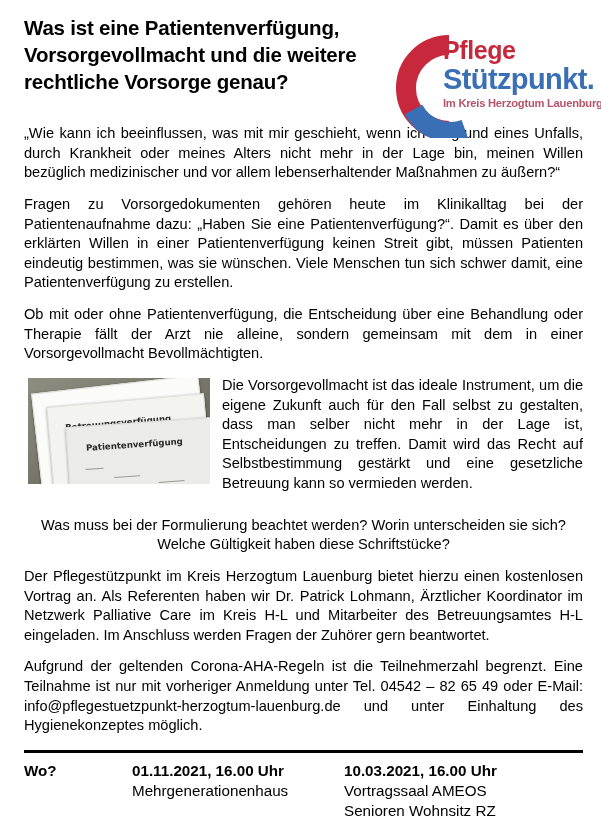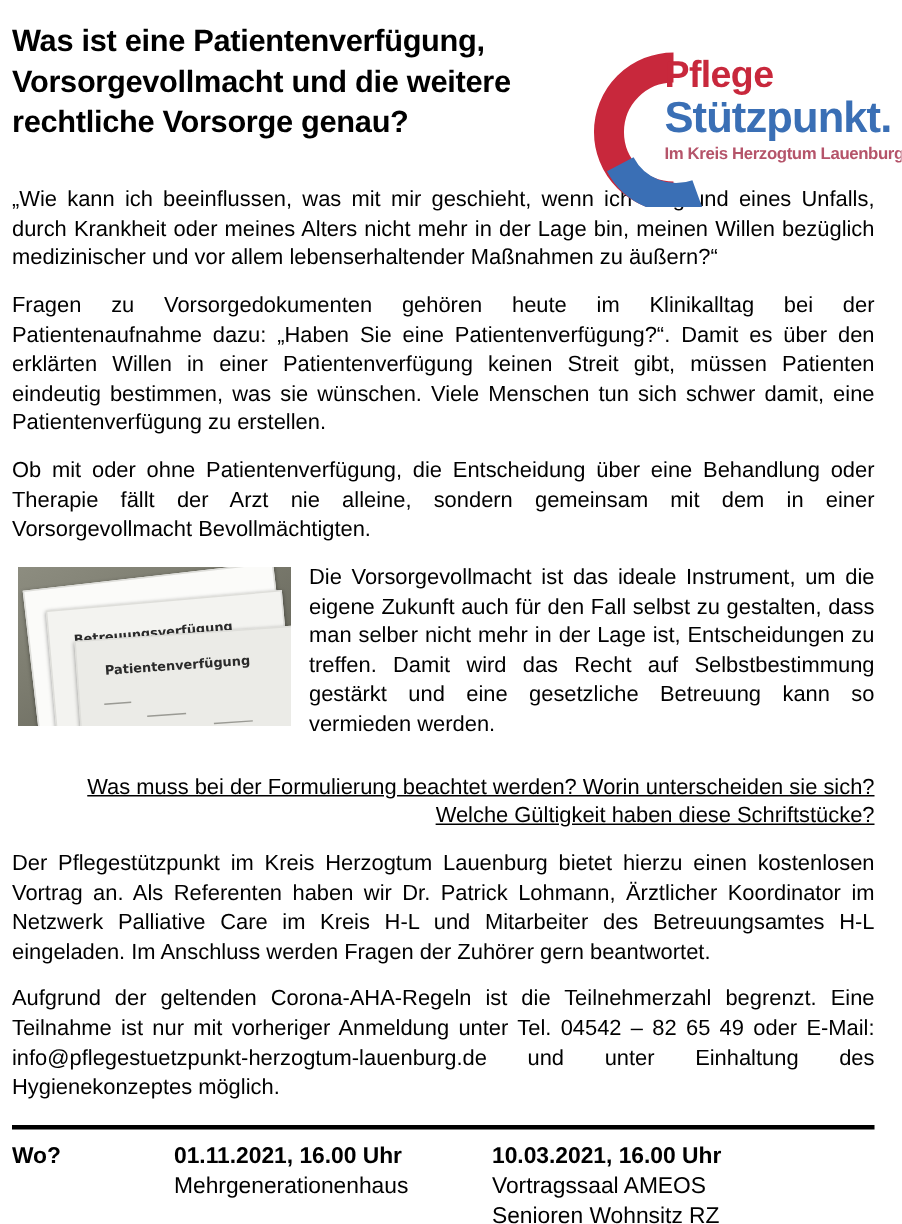--- a/index.html
+++ b/index.html
@@ -12,21 +12,21 @@
     height: 816px;
     font-family: "Liberation Sans", sans-serif;
     color: #000000;
     overflow: hidden;
     position: relative;
   }
   .page {
     width: 601px;
     height: 662px;
     box-sizing: border-box;
-    padding: 12px 16px 4px 4px;
+    padding: 12px 16px 4px 20px;
     position: relative;
   }
 
   
   .header {
     display: flex;
     align-items: flex-start;
     justify-content: space-between;
     height: 112px;
   }
@@ -78,21 +78,21 @@
     font-size: 14.6px;
     line-height: 1.345;
     text-align: justify;
     margin: 0 2px 0 4px;
   }
   p.para {
     margin: 0 0 12px 0;
     text-align: justify;
   }
   p.para.tight { margin-bottom: 0; }
-  p.para.nojust { text-align: right; text-decoration: underline; }
+  p.para.nojust { text-align: center; }
   b { font-weight: normal; }
 
   .quote { margin-top: 4px; }
 
   
   .figure-block {
     margin: 4px 0 10px 0;
     overflow: hidden;
   }
   .doc-photo {

